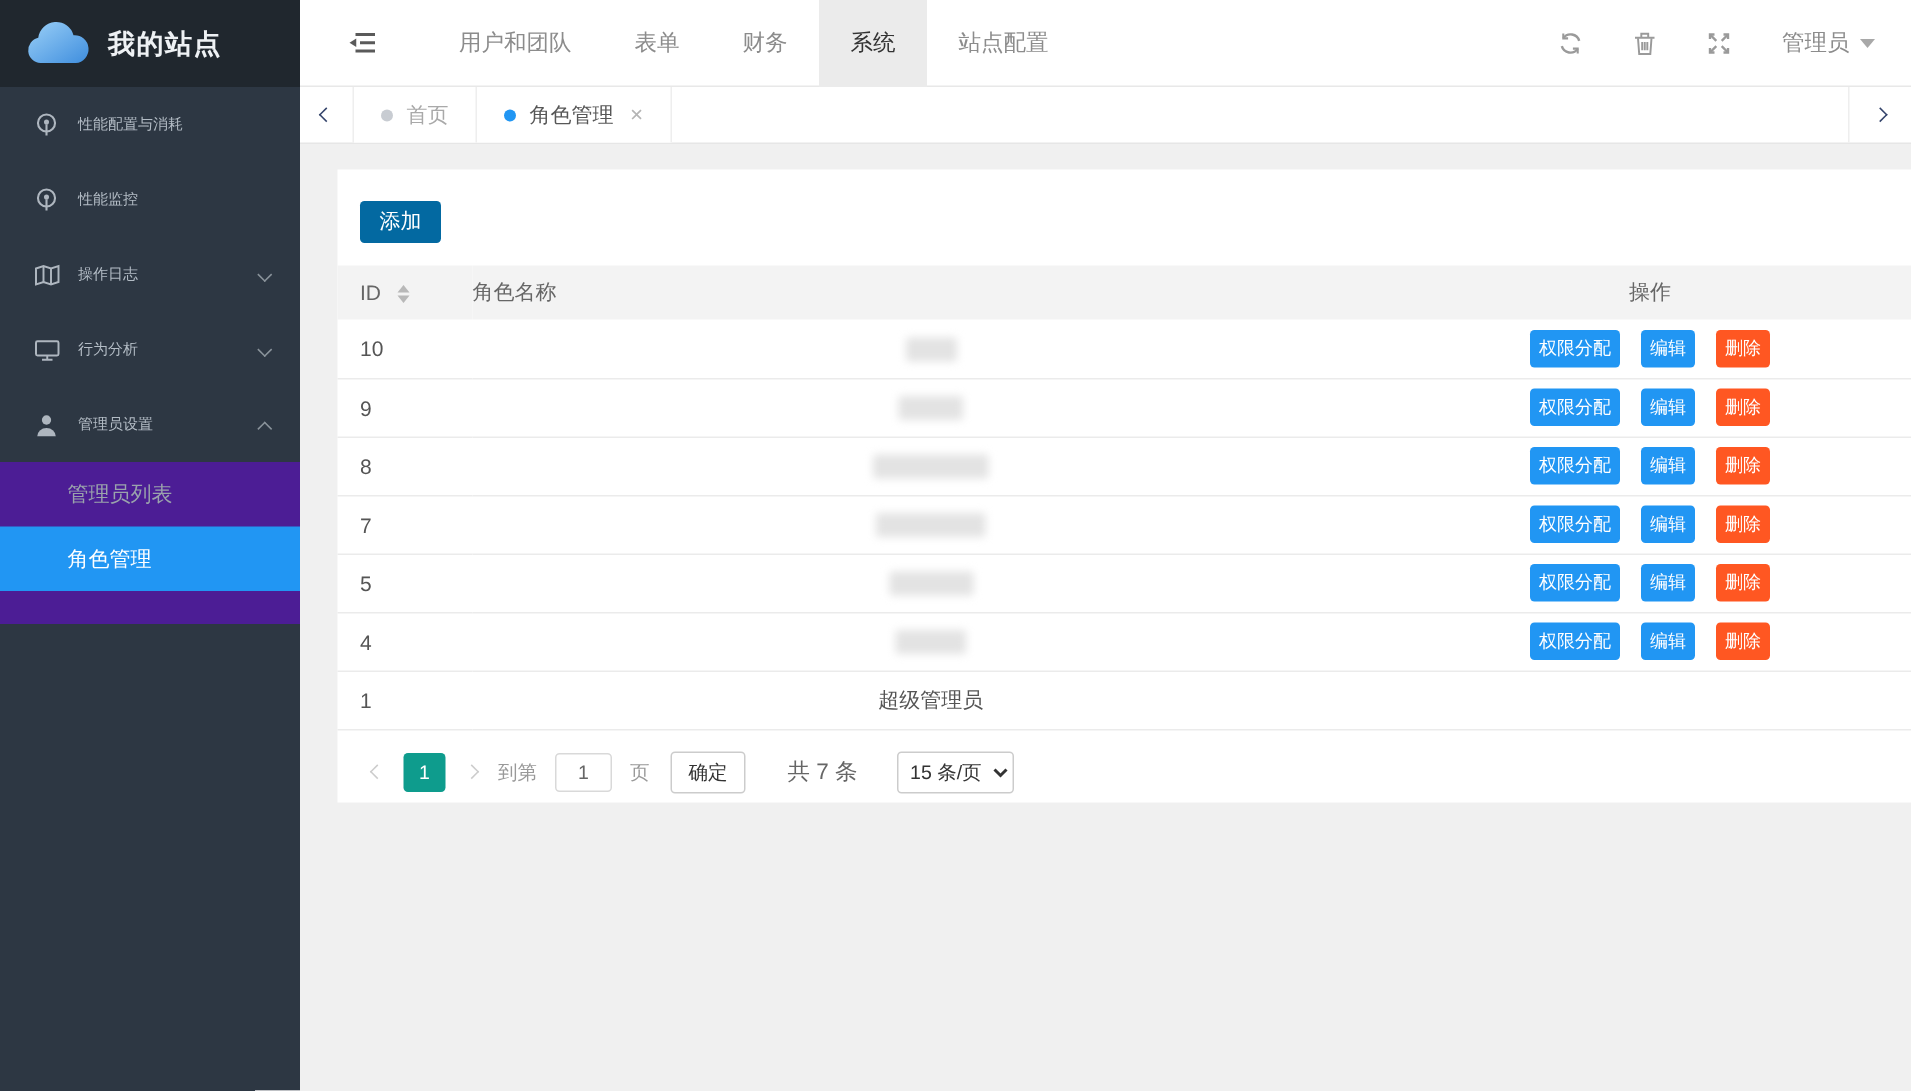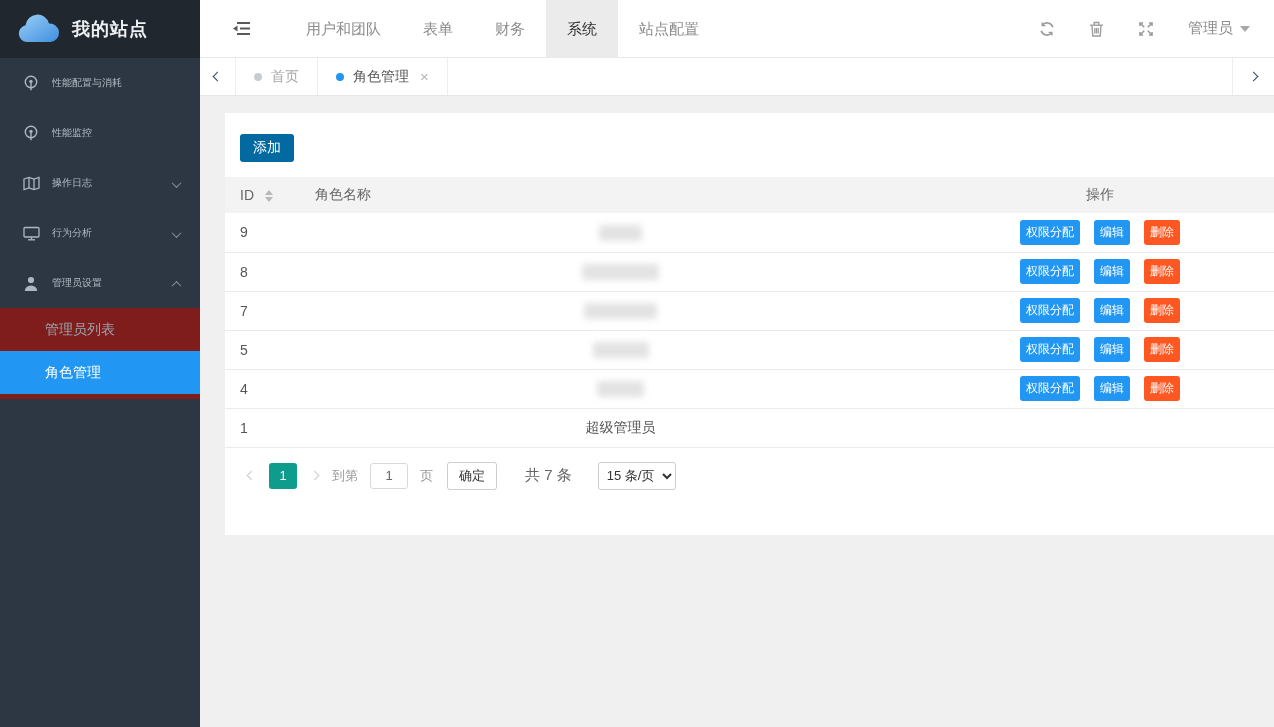--- a/index.html
+++ b/index.html
@@ -7,21 +7,21 @@
   body { font-family:"Liberation Sans", sans-serif; background:#f0f0f0; position:relative; font-size:14px; }
 
   
   .sidebar { position:absolute; left:0; top:0; bottom:0; width:200px; background:#2d3743; z-index:5; }
   .logo { height:58px; background:#20272e; display:flex; align-items:center; padding-left:16px; gap:12px; }
   .logo-title { color:#eef1f4; font-size:18px; font-weight:bold; letter-spacing:1px;text-align:right; }
   .menu-item { height:50px; display:flex; align-items:center; padding:0 20px 0 22px; color:#b3bcc5; cursor:pointer; }
   .menu-item .mi-icon { width:18px; height:16px; margin-right:12px; display:flex; align-items:center; justify-content:center; color:#aeb6bf; }
   .menu-item .mi-label { font-size:10px; }
   .menu-item .mi-arrow { margin-left:auto; color:#8b949c; }
-  .submenu { background:#7f1d1d; padding-bottom:5px; }
+  .submenu { background:#4c1d95; padding-bottom:22px; }
   .submenu-item { height:43px; display:flex; align-items:center; padding-left:45px; color:#9aa3ac; font-size:14px; cursor:pointer; }
   .submenu-item.active { background:#2196f3; color:#fff; }
 
   .chev { display:inline-block; width:7px; height:7px; border-right:1.5px solid currentColor; border-bottom:1.5px solid currentColor; }
   .chev.down { transform:rotate(45deg) translate(-1px,-1px); }
   .chev.up { transform:rotate(-135deg) translate(-1px,-1px); }
   .chev.left { transform:rotate(135deg); }
   .chev.right { transform:rotate(-45deg); }
 
   
@@ -251,20 +251,25 @@
               <span class="sort-icon">
                   <i class="s-up"></i>
                   <i class="s-down"></i>
                 </span>
             </th>
             <th class="th-name">角色名称</th>
             <th class="th-actions">操作</th>
           </tr>
         </thead>
         <tbody>
+  <tr>
+    <td class="td-id">10</td>
+    <td class="td-name"><span class="redacted-blur" style="width: 34px;"></span></td>
+    <td class="td-actions"><button class="act-btn primary">权限分配</button><button class="act-btn primary">编辑</button><button class="act-btn danger">删除</button></td>
+  </tr>
 
   <tr>
     <td class="td-id">9</td>
     <td class="td-name"><span class="redacted-blur" style="width: 43px;"></span></td>
     <td class="td-actions"><button class="act-btn primary">权限分配</button><button class="act-btn primary">编辑</button><button class="act-btn danger">删除</button></td>
   </tr>
 
   <tr>
     <td class="td-id">8</td>
     <td class="td-name"><span class="redacted-blur" style="width: 77px;"></span></td>

